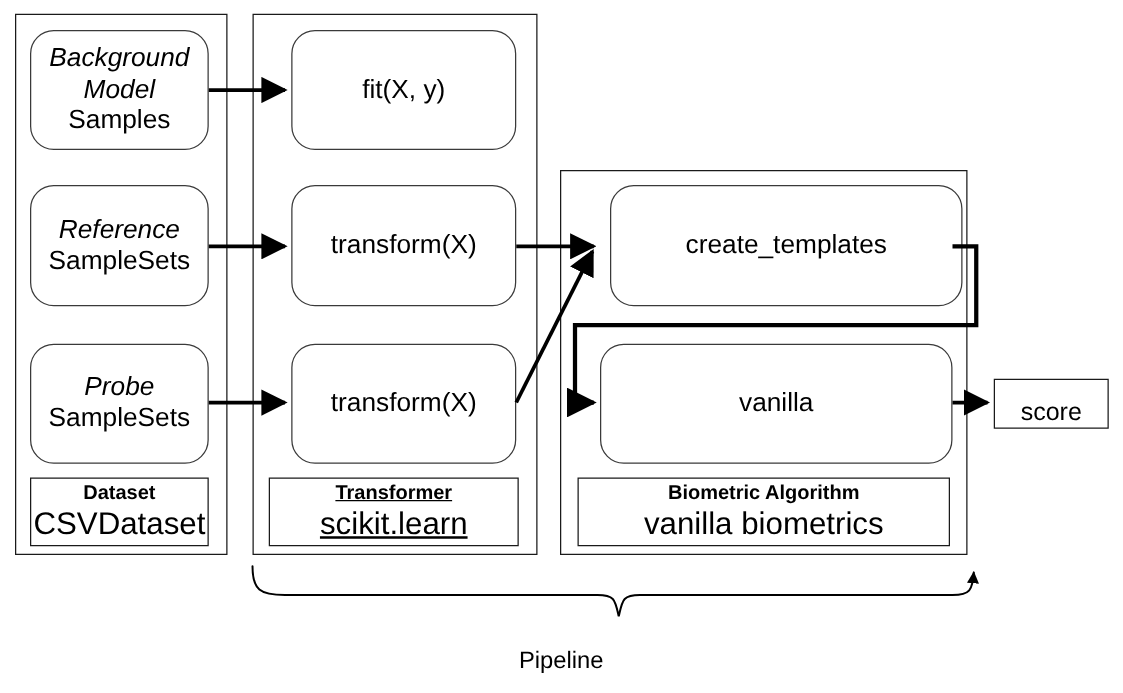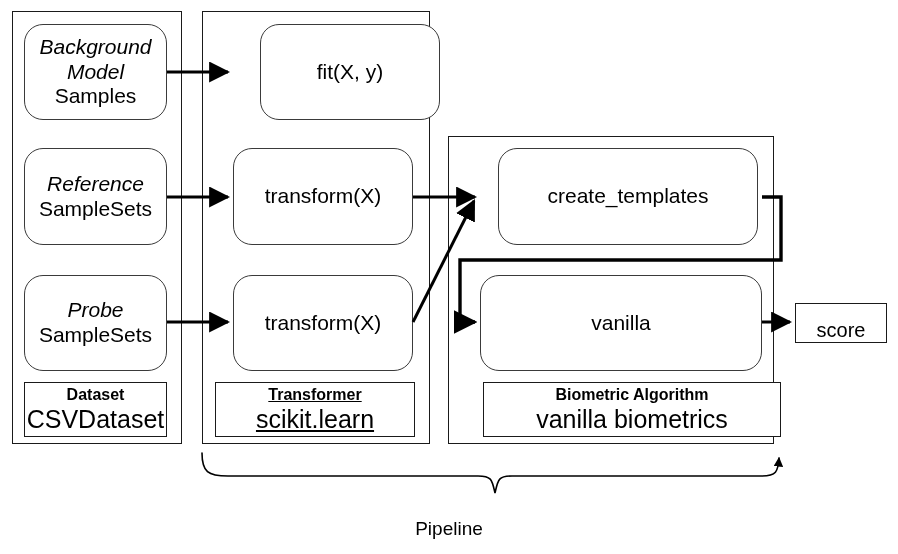--- a/index.html
+++ b/index.html
@@ -93,21 +93,21 @@
     </span>
   </div>
 
   <div class="legend-box" style="left:24px;top:382px;width:143px;height:55px;">
     <span class="bold">Dataset</span>
     <span class="sub">CSVDataset</span>
   </div>
 
   <div class="container-box" style="left:202px;top:11px;width:228px;height:433px;"></div>
 
-  <div class="node-box t21" style="left:233px;top:24px;width:180px;height:96px;margin-left:27px;">
+  <div class="node-box t21" style="left:233px;top:24px;width:180px;height:96px;">
     <span class="stack">
       <span class="reg">fit(X, y)</span>
     </span>
   </div>
 
   <div class="node-box t21" style="left:233px;top:148px;width:180px;height:97px;">
     <span class="stack">
       <span class="reg">transform(X)</span>
     </span>
   </div>
@@ -118,33 +118,33 @@
     </span>
   </div>
 
   <div class="legend-box" style="left:215px;top:382px;width:200px;height:55px;text-decoration:underline;">
     <span class="bold">Transformer</span>
     <span class="sub">scikit.learn</span>
   </div>
 
   <div class="container-box" style="left:448px;top:136px;width:326px;height:308px;"></div>
 
-  <div class="node-box t21" style="left:498px;top:148px;width:260px;height:97px;">
+  <div class="node-box t21" style="left:488px;top:148px;width:282px;height:97px;">
     <span class="stack">
       <span class="reg">create_templates</span>
     </span>
   </div>
 
   <div class="node-box t21" style="left:480px;top:275px;width:282px;height:96px;">
     <span class="stack">
       <span class="reg">vanilla</span>
     </span>
   </div>
 
-  <div class="legend-box" style="left:462px;top:382px;width:298px;height:55px;margin-left:21px;">
+  <div class="legend-box" style="left:462px;top:382px;width:298px;height:55px;">
     <span class="bold">Biometric Algorithm</span>
     <span class="sub">vanilla biometrics</span>
   </div>
 
   <div class="score-box" style="left:795px;top:303px;width:92px;height:40px;">
     <span>score</span>
   </div>
 
   <div class="pipeline-label" style="left:0px;top:518px;width:898px;">
     <span>Pipeline</span>

